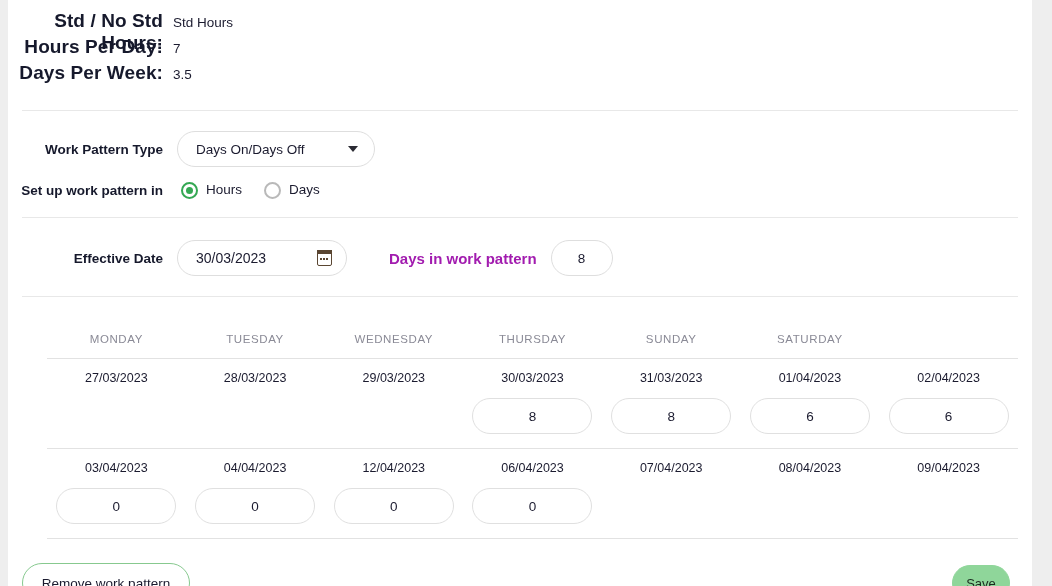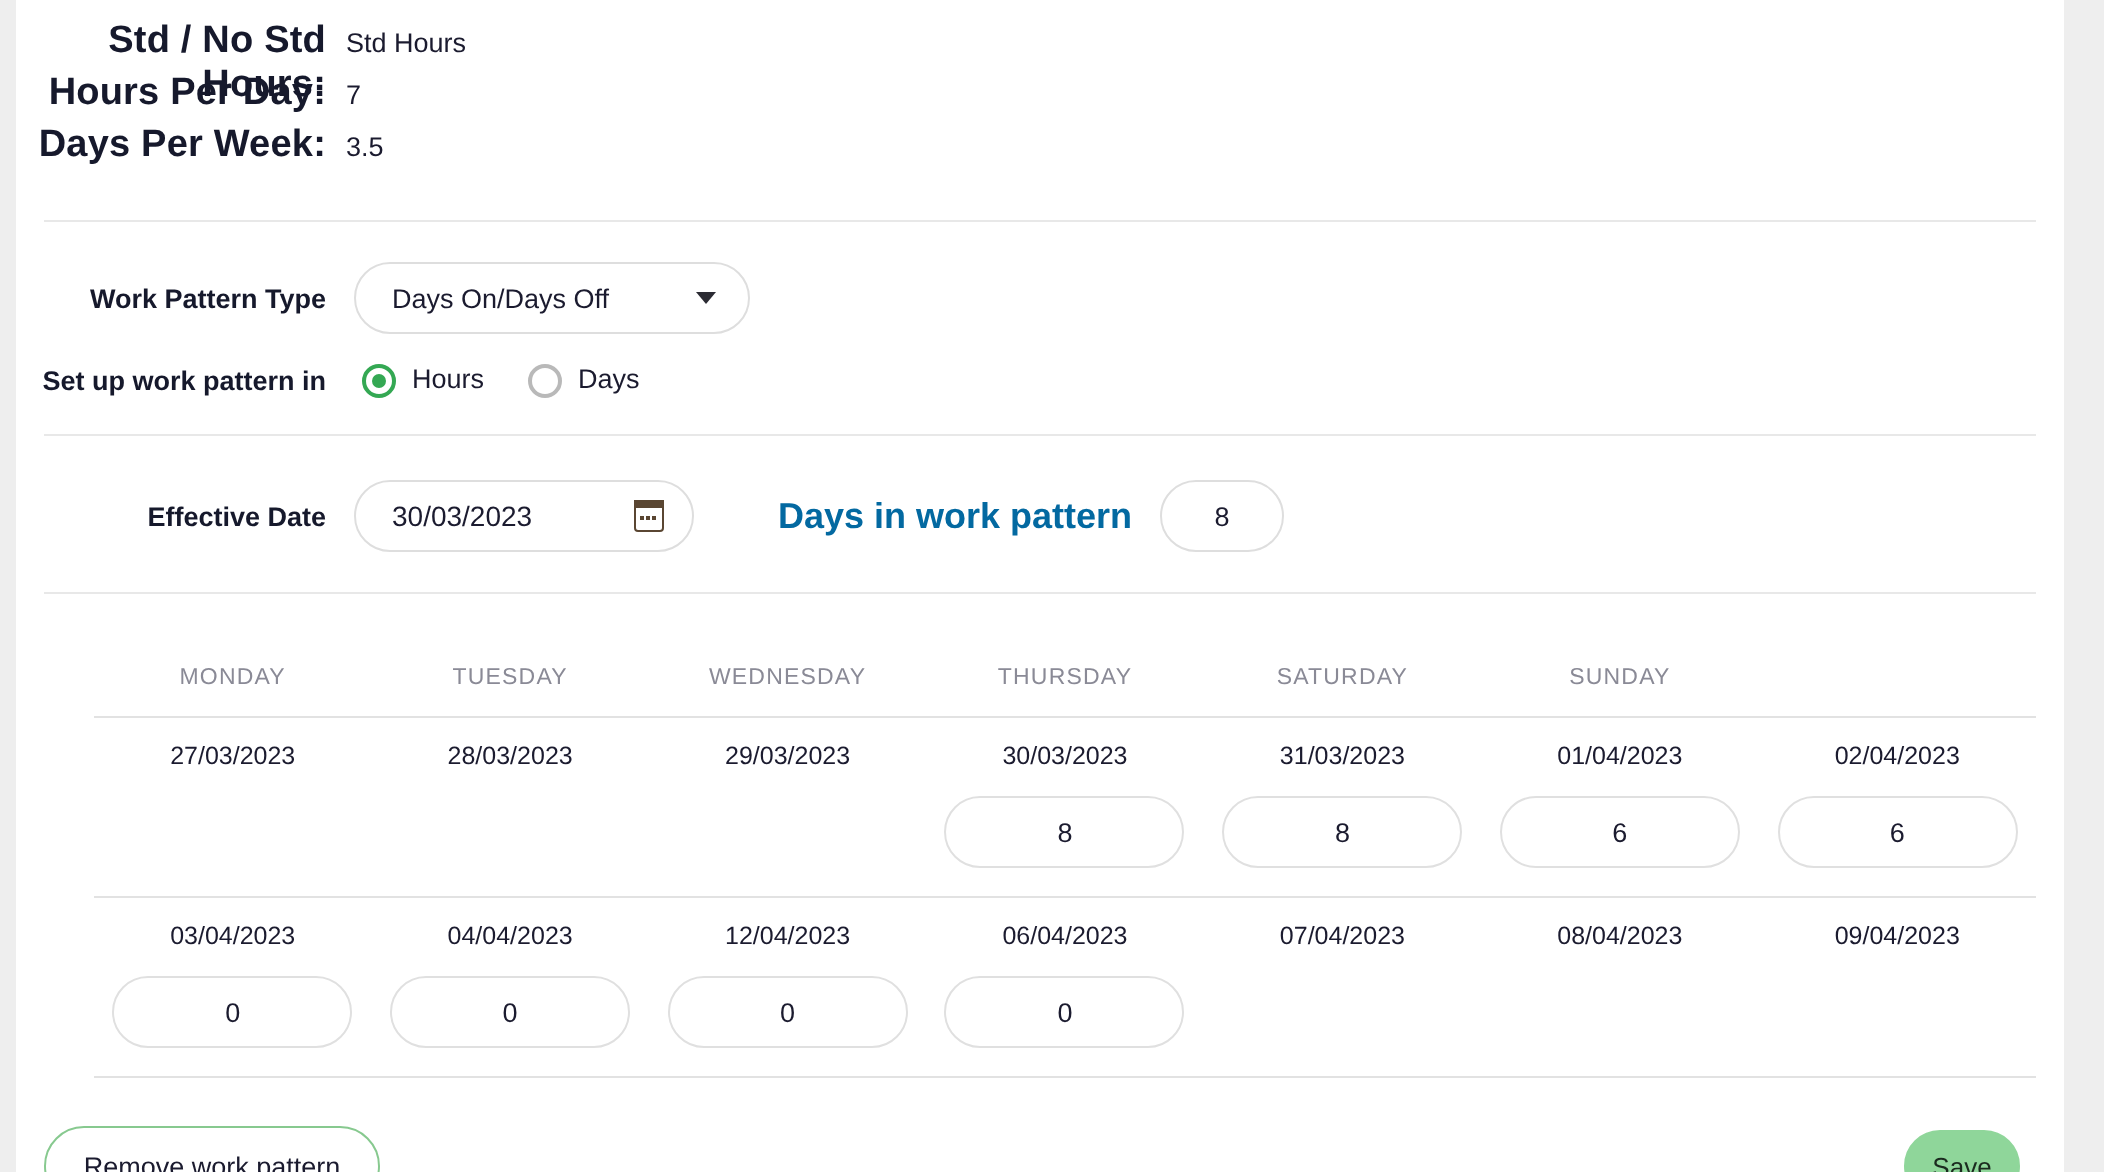--- a/index.html
+++ b/index.html
@@ -192,23 +192,23 @@
     position: absolute;
     left: 2px;
     top: 6px;
     width: 8px;
     height: 2px;
     border-top: 2px dotted #5a4632;
   }
 
   .label-days-pattern {
     margin-left: 42px;
-    font-size: 18px;
+    font-size: 15px;
     font-weight: bold;
-    color: #0369a1;
+    color: #a21caf;
   }
   .daysnum-pill {
     margin-left: 14px;
     width: 62px;
     justify-content: center;
   }
   .daysnum-text {
     font-size: 13.5px;
     color: #1b1b2f;
   }
@@ -369,22 +369,22 @@
 
     <div style="height:20px"></div>
     <div class="divider"></div>
 
     <div class="table-wrap">
       <div class="week-grid">
         <div class="day-head">MONDAY</div>
         <div class="day-head">TUESDAY</div>
         <div class="day-head">WEDNESDAY</div>
         <div class="day-head">THURSDAY</div>
+        <div class="day-head">SUNDAY</div>
         <div class="day-head">SATURDAY</div>
-        <div class="day-head">SUNDAY</div>
       </div>
 
       <div class="divider strong"></div>
 
       <div class="week-row">
         <div class="day-cell">
           <div class="day-date">27/03/2023</div>
           <div class="hour-pill hidden"></div>
         </div>
         <div class="day-cell">

